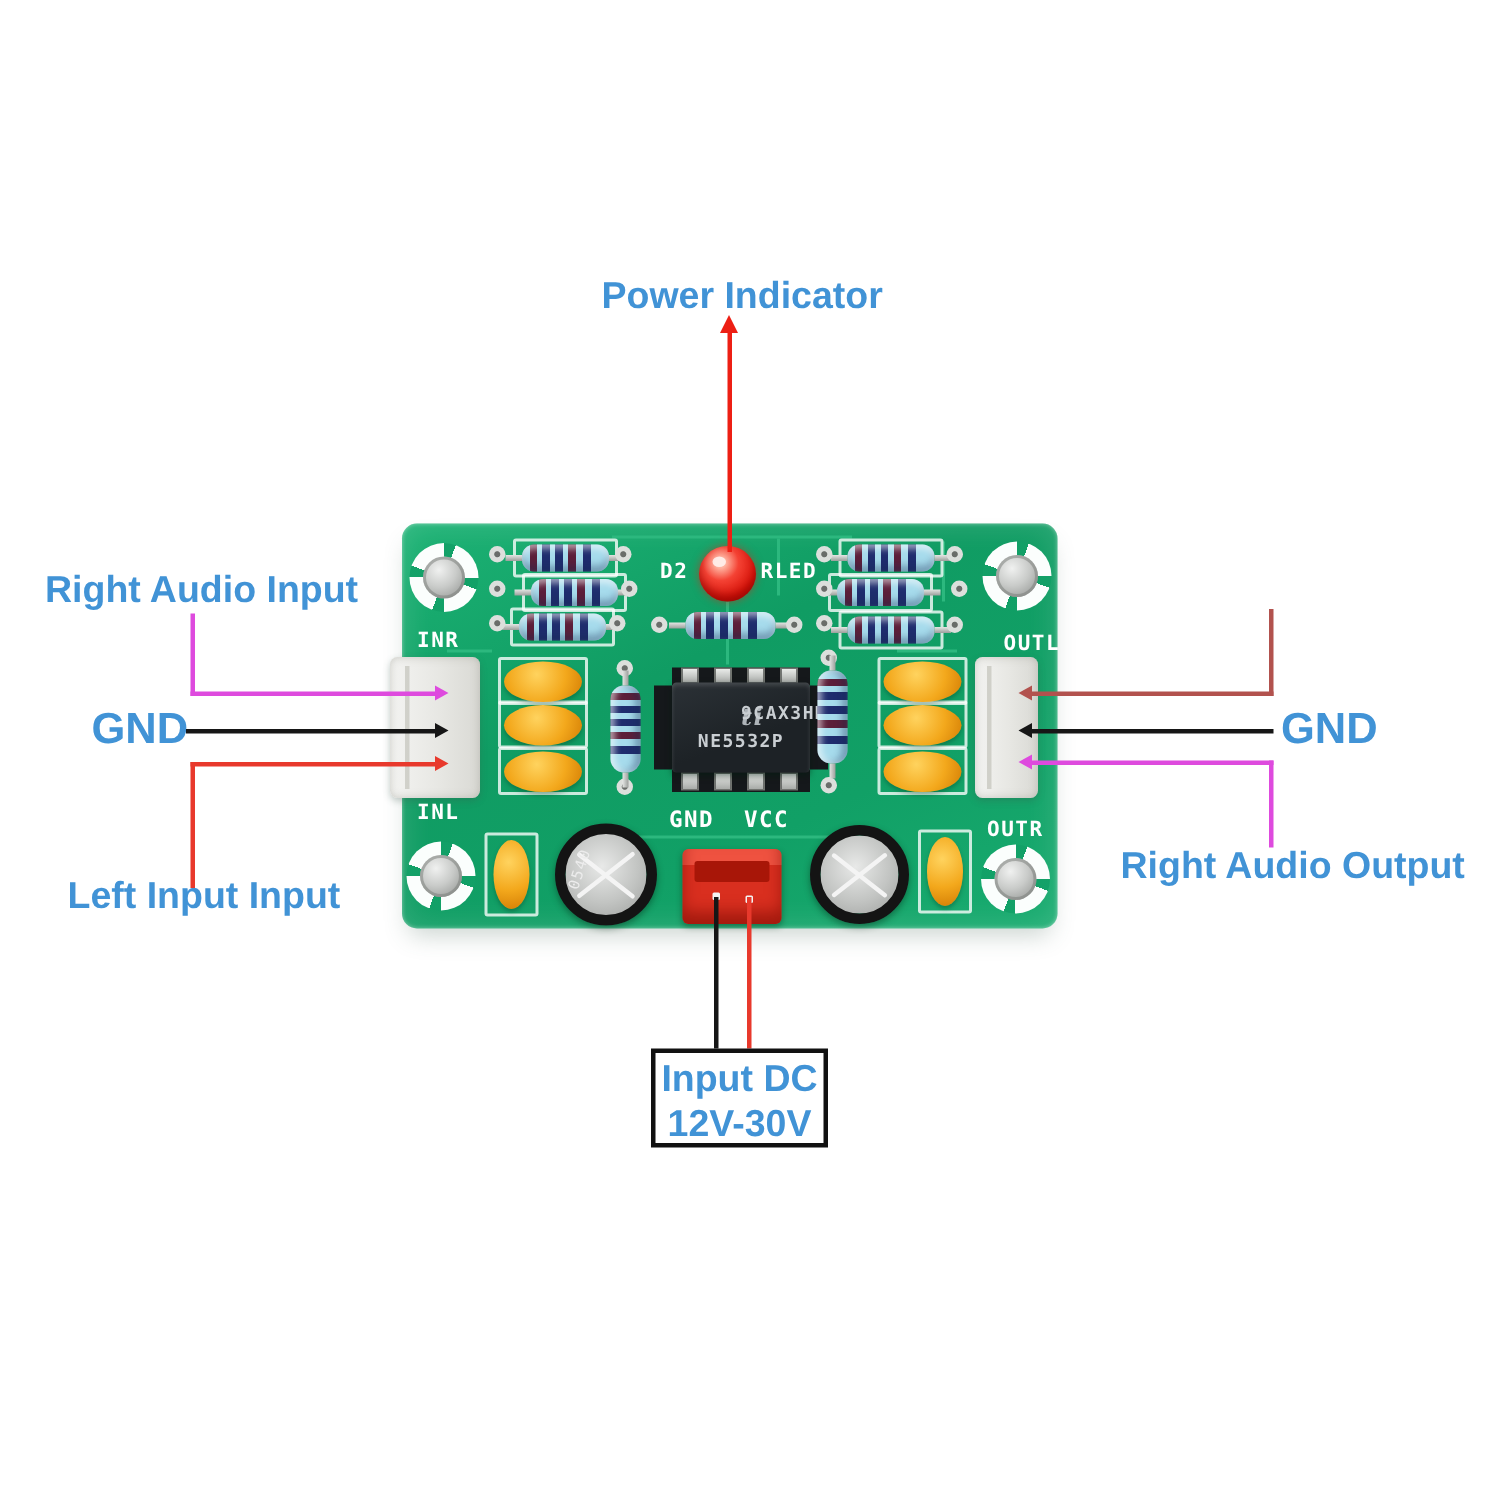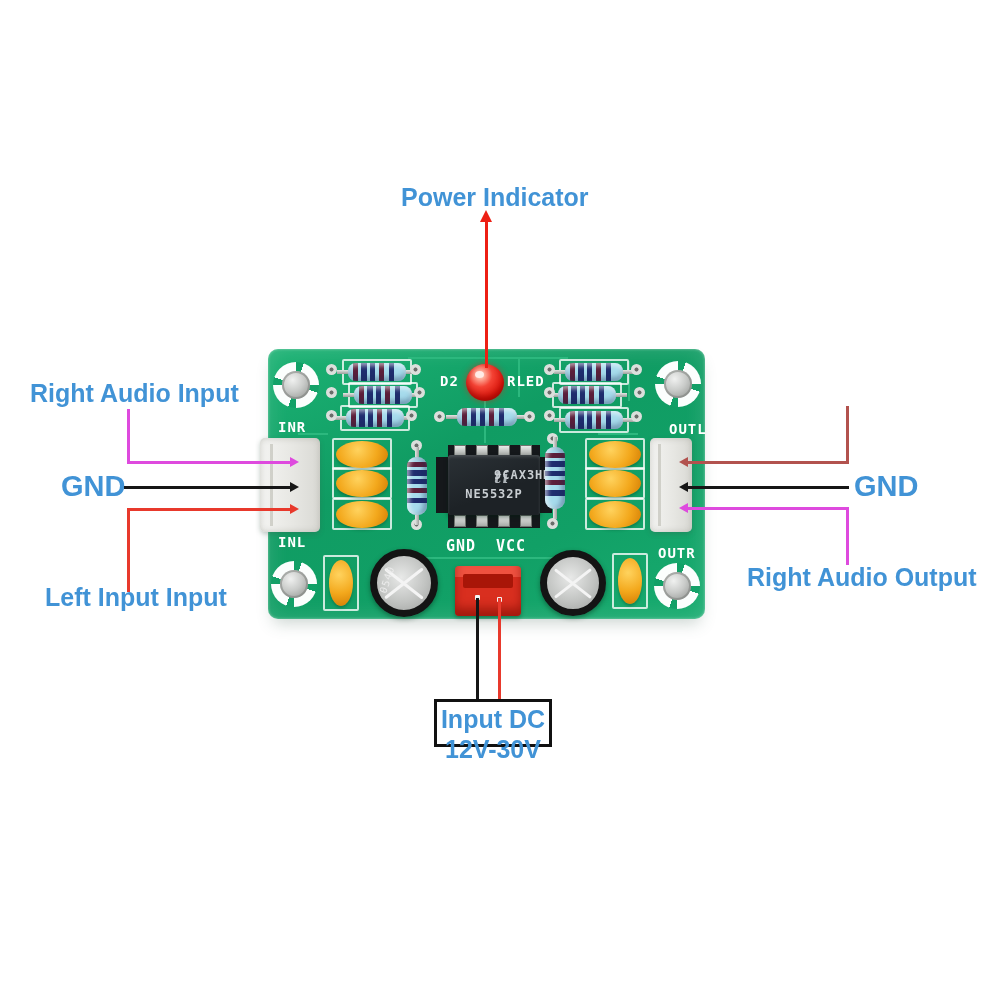--- a/index.html
+++ b/index.html
@@ -75,21 +75,21 @@
   .anno *{position:absolute;box-sizing:border-box;}
   .lbl{color:var(--label-blue,#4193d6);font-size:25px;font-weight:bold;white-space:nowrap;}
   .lbl-lg{font-size:29px;}
   .ln{background:#000;}
   .arr-r{width:0;height:0;border-top:5px solid transparent;border-bottom:5px solid transparent;
          border-left:9px solid #000;}
   .arr-l{width:0;height:0;border-top:5px solid transparent;border-bottom:5px solid transparent;
          border-right:9px solid #000;}
   .arr-up{width:0;height:0;border-left:6px solid transparent;border-right:6px solid transparent;
          border-bottom:12px solid var(--arrow-red,#ed1f14);}
-  .dc-box{left:434px;top:699px;width:118px;height:48px;border:3px solid #111;background:#fff;
+  .dc-box{left:434px;top:699px;width:118px;height:66px;border:3px solid #111;background:#fff;
          text-align:center;padding-top:2px;}
   .dc-box div{position:static;color:var(--label-blue,#4193d6);font-size:25px;font-weight:bold;line-height:30px;}
 </style>
 </head>
 <body>
 
 <div class="canvas">
 
   <div class="pcb">
 

